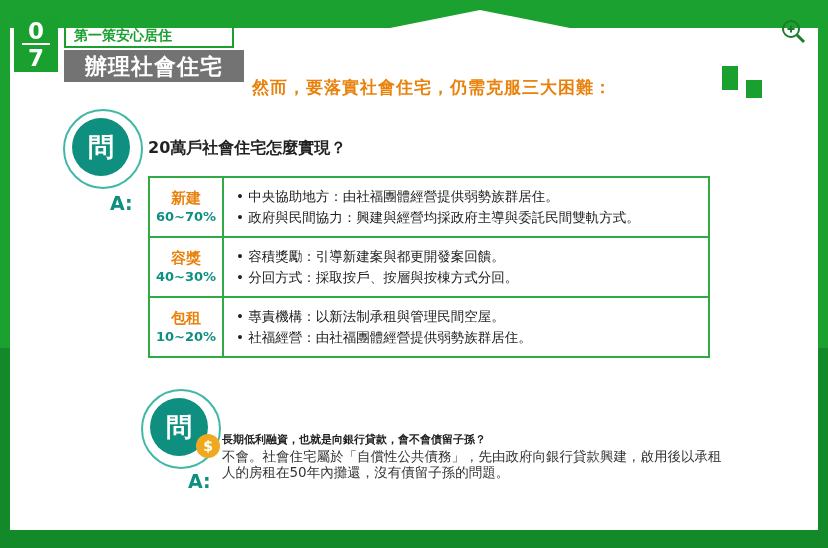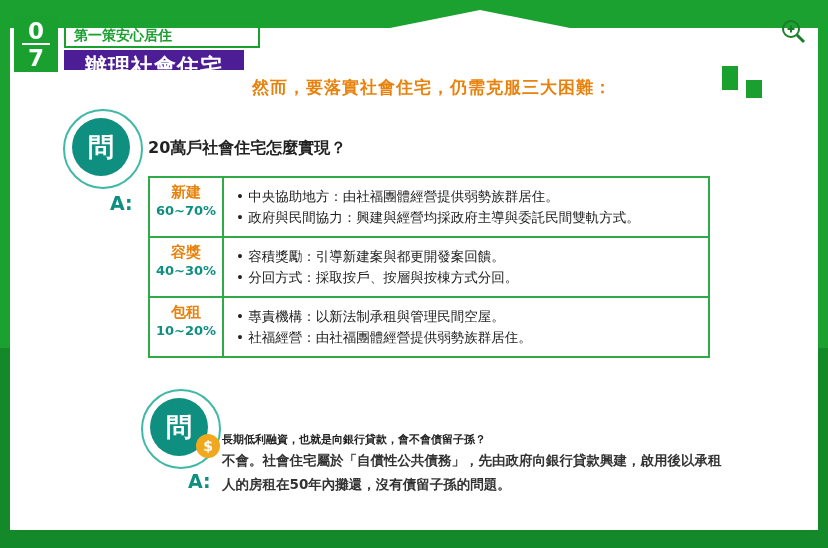--- a/index.html
+++ b/index.html
@@ -61,37 +61,37 @@
     left: 22px;
     top: 43px;
     width: 28px;
     height: 2px;
     background: #ffffff;
   }
   .title-small {
     position: absolute;
     left: 64px;
     top: 22px;
-    width: 196px;
+    width: 170px;
     height: 26px;
     border: 2px solid #19a02e;
     box-sizing: border-box;
     color: #19a02e;
     font-size: 14px;
     line-height: 22px;
     padding-left: 8px;
     font-weight: bold;
   }
   .title-big {
     position: absolute;
     left: 64px;
     top: 50px;
     width: 180px;
-    height: 20px;
-    background: #4c1d95;
+    height: 32px;
+    background: #737373;
     color: #ffffff;
     font-size: 22px;
     font-weight: bold;
     line-height: 34px;
     text-align: center;
     letter-spacing: 1px;
   }
   .headline {
     position: absolute;
     left: 252px;
@@ -194,21 +194,21 @@
     display: flex;
     border-bottom: 2px solid #2faa47;
     min-height: 58px;
   }
   .trow:last-child { border-bottom: none; }
   .tcell-left {
     width: 74px;
     flex: 0 0 74px;
     border-right: 2px solid #2faa47;
     text-align: center;
-    padding-top: 4px;
+    padding-top: 10px;
     box-sizing: border-box;
   }
   .tcell-left .lbl {
     color: #e8820c;
     font-size: 15px;
     font-weight: bold;
     line-height: 20px;
   }
   .tcell-left .pct {
     color: #0e8f7f;
@@ -235,22 +235,21 @@
     font-weight: bold;
     color: #222222;
   }
   .a2-body {
     position: absolute;
     left: 222px;
     top: 448px;
     width: 500px;
     font-size: 13.5px;
     color: #333333;
-    line-height: 24px;
-    font-weight: bold;
+    line-height: 16px;
   }
   .footer-logo {
     position: absolute;
     left: 10px;
     bottom: 14px;
     width: 78px;
   }
   .footer-logo div {
     background: #ffffff;
     color: #13892a;

